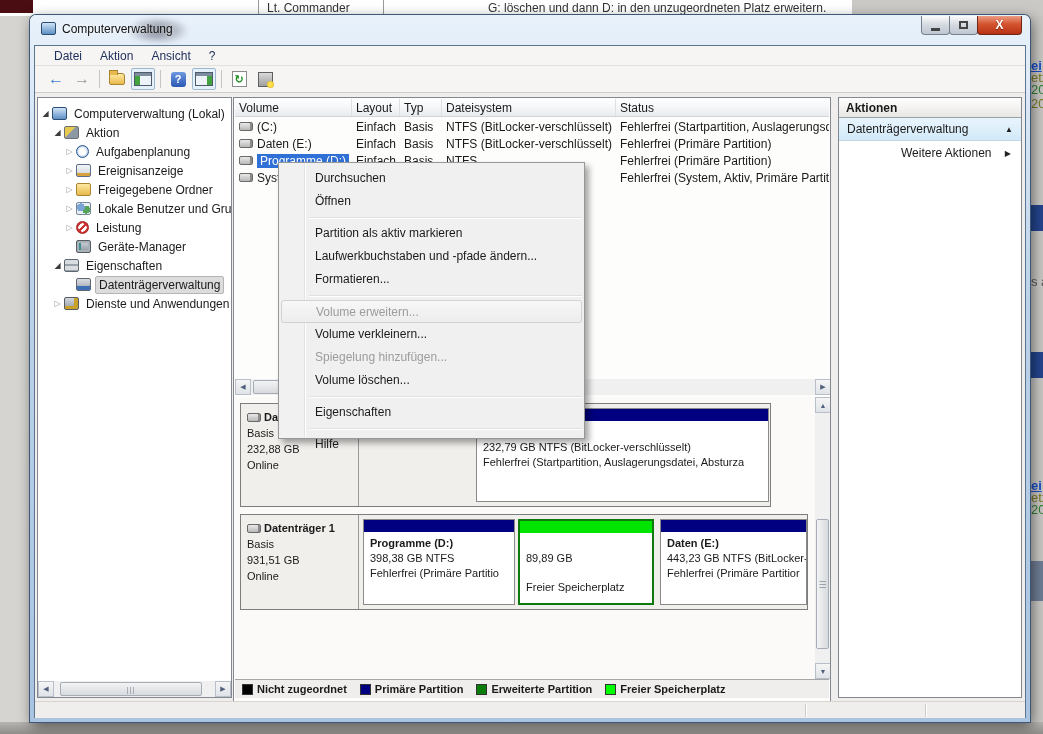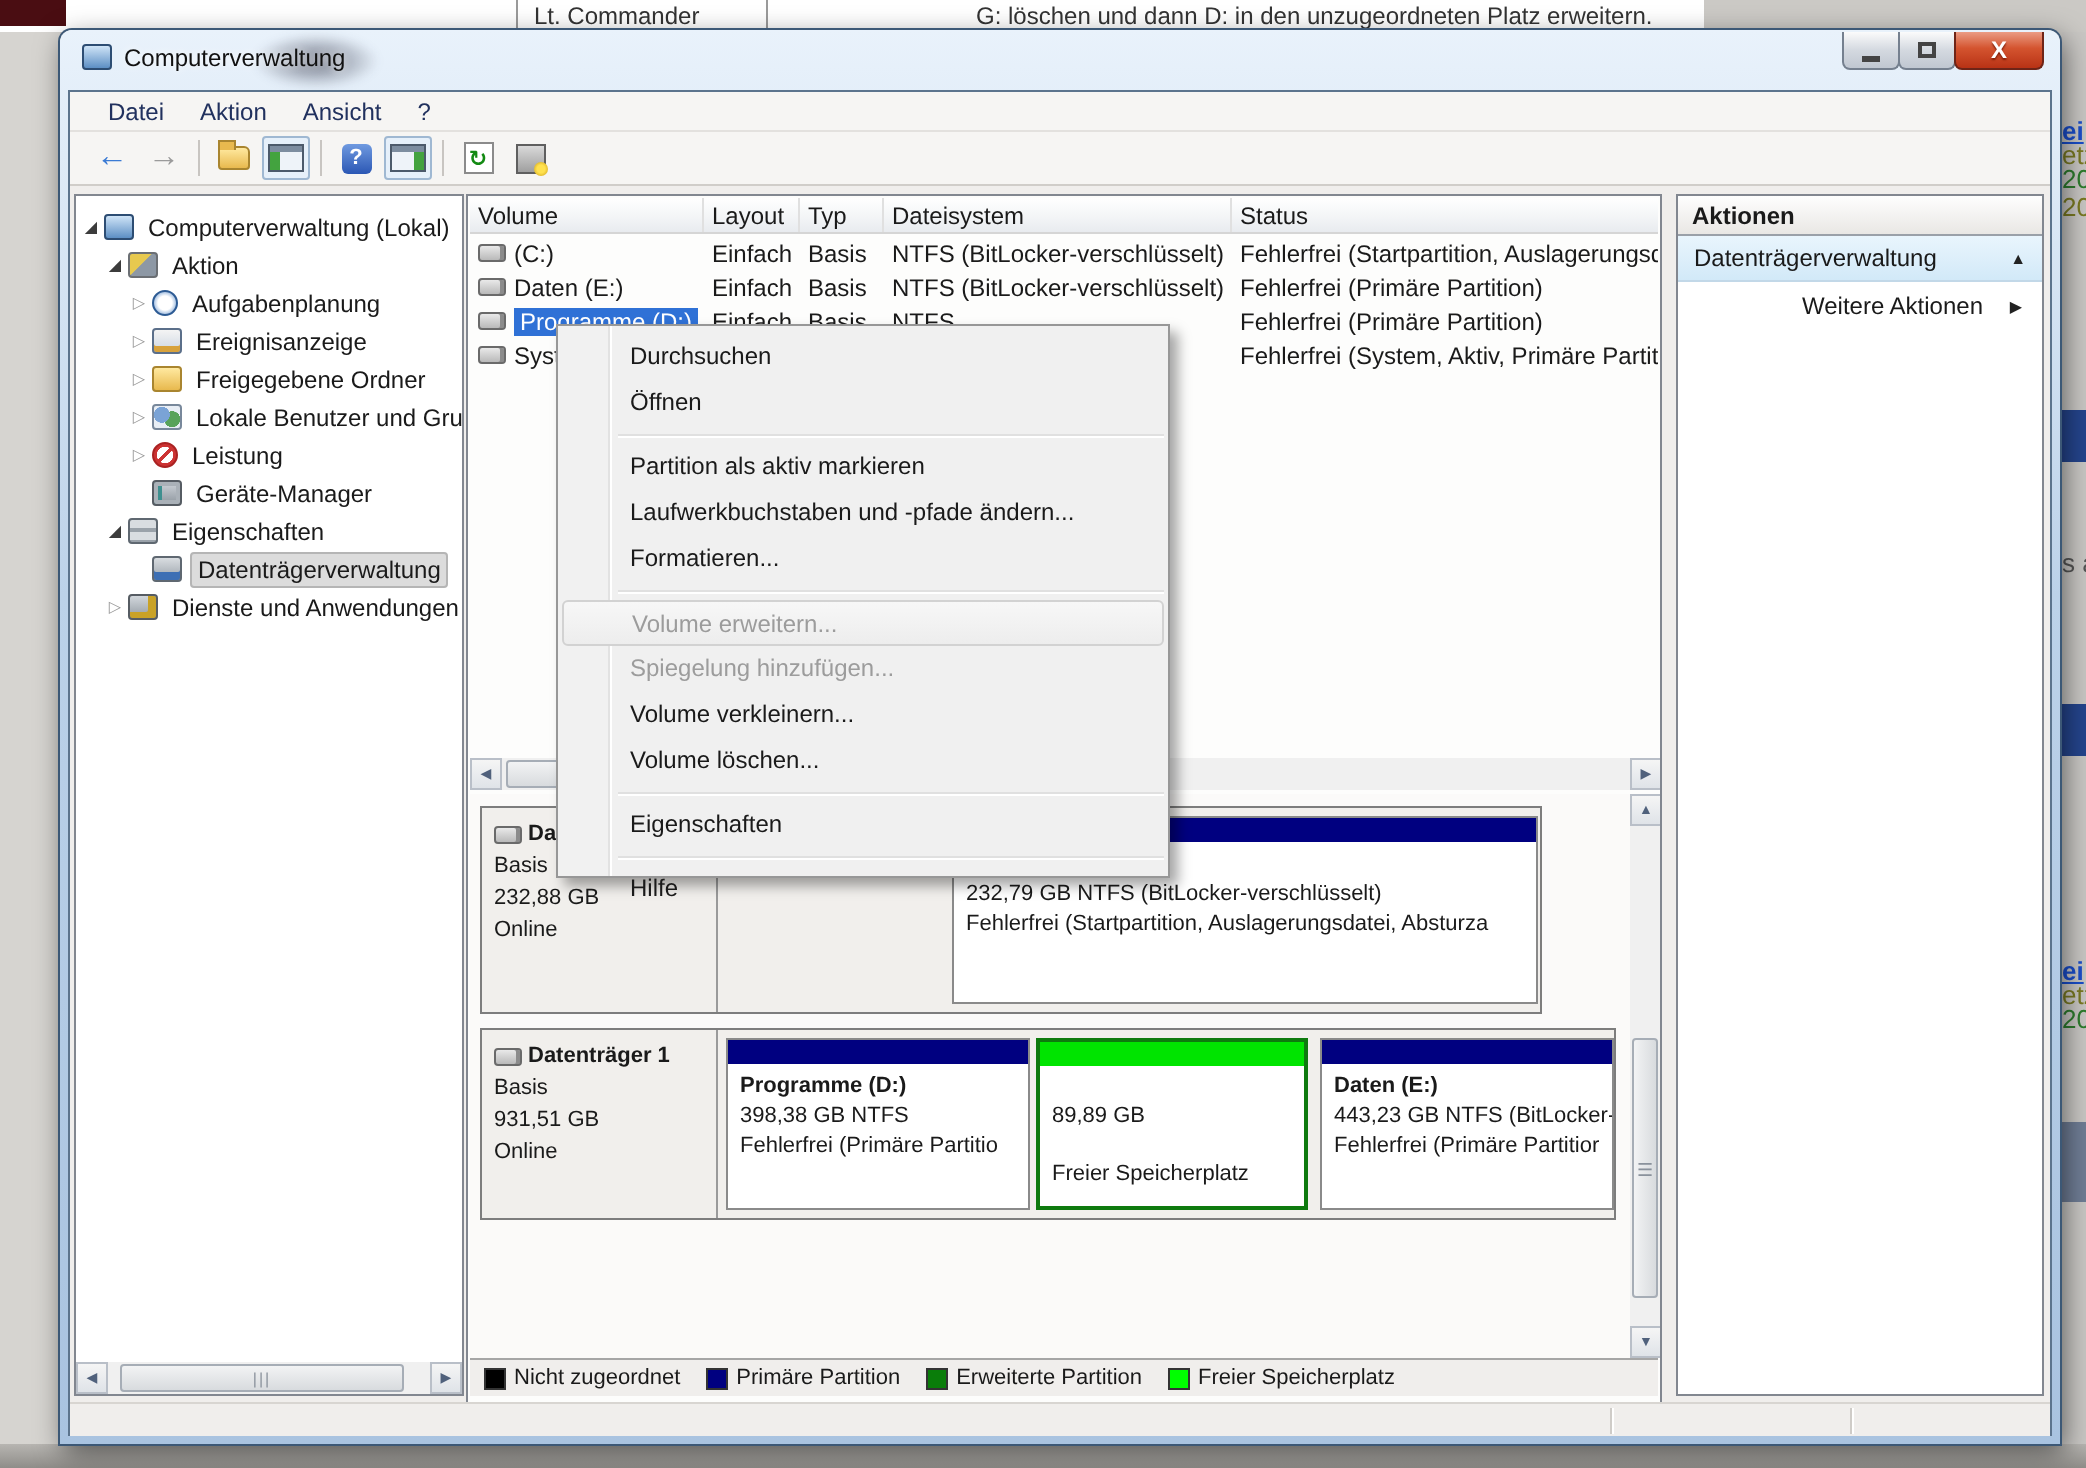--- a/index.html
+++ b/index.html
@@ -123,21 +123,21 @@
   .part .bar { height:12px; margin:0 0 4px 0; }
   .bar-primary { background:#000080; }
   .bar-free { background:#00e400; }
   .part .ptxt { padding:0 6px; white-space:nowrap; }
   .part.free { border:2px solid #0e7a0e; }
   .part.free .ptxt { padding-top:14px; }
 
   
   .legend { position:absolute; left:1px; right:1px; top:581px; height:19px; background:#f0eeec;
             border-top:1px solid #a6a6a6; display:flex; align-items:center; padding-left:7px; gap:13px;
-            font-size:11px; white-space:nowrap; }
+            font-size:11px; white-space:nowrap;font-weight:bold; }
   .lg { display:flex; align-items:center; gap:4px; }
   .lg i { width:11px; height:11px; display:inline-block; border:1px solid #333; }
   .lg-0 i { background:#000; } .lg-1 i { background:#000080; } .lg-2 i { background:#0a7d0a; } .lg-3 i { background:#00ff00; }
 
   
   .act-title { height:20px; padding:3px 7px; font-weight:bold;
                background:linear-gradient(#fefefe,#e9e7e4); border-bottom:1px solid #9aa0a8; }
   .act-group { height:23px; display:flex; align-items:center; justify-content:space-between; padding:0 8px;
                background:linear-gradient(#e9f5fd,#d2e9f8); border-bottom:1px solid #c2d8e8; }
   .act-item { height:24px; display:flex; align-items:center; justify-content:space-between;
@@ -459,21 +459,21 @@
   <div class="ctx-gutter"></div>
   <div style="position:relative;padding-top:4px">
     <div class="mi">Durchsuchen</div>
     <div class="mi">Öffnen</div>
     <div class="msep"></div>
     <div class="mi">Partition als aktiv markieren</div>
     <div class="mi">Laufwerkbuchstaben und -pfade ändern...</div>
     <div class="mi">Formatieren...</div>
     <div class="msep"></div>
     <div class="mi disabled hovered">Volume erweitern...</div>
+    <div class="mi">Volume verkleinern...</div>
     <div class="mi disabled">Spiegelung hinzufügen...</div>
-    <div class="mi">Volume verkleinern...</div>
     <div class="mi">Volume löschen...</div>
     <div class="msep"></div>
     <div class="mi">Eigenschaften</div>
     <div class="msep"></div>
     <div class="mi">Hilfe</div>
   </div>
 </div>
 
 </body></html>

